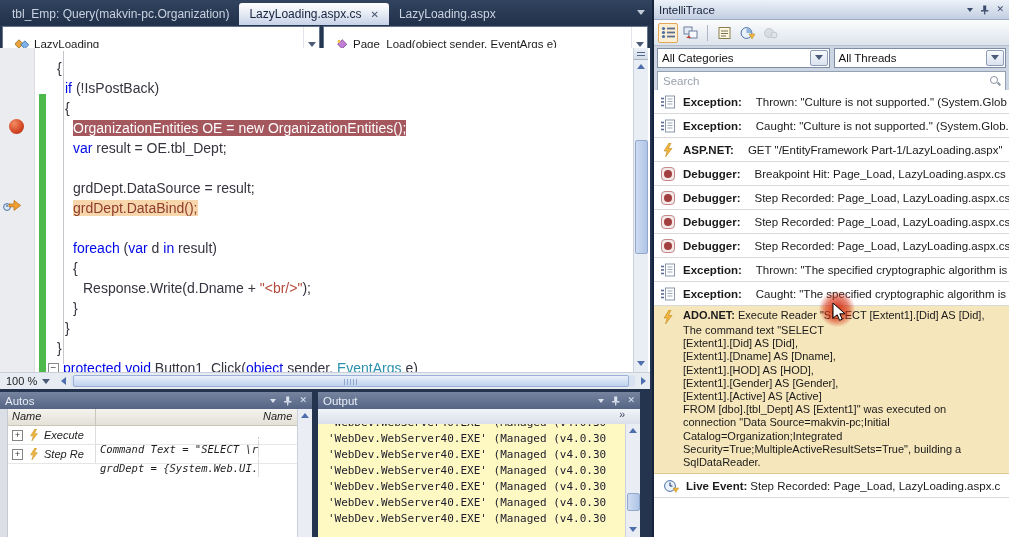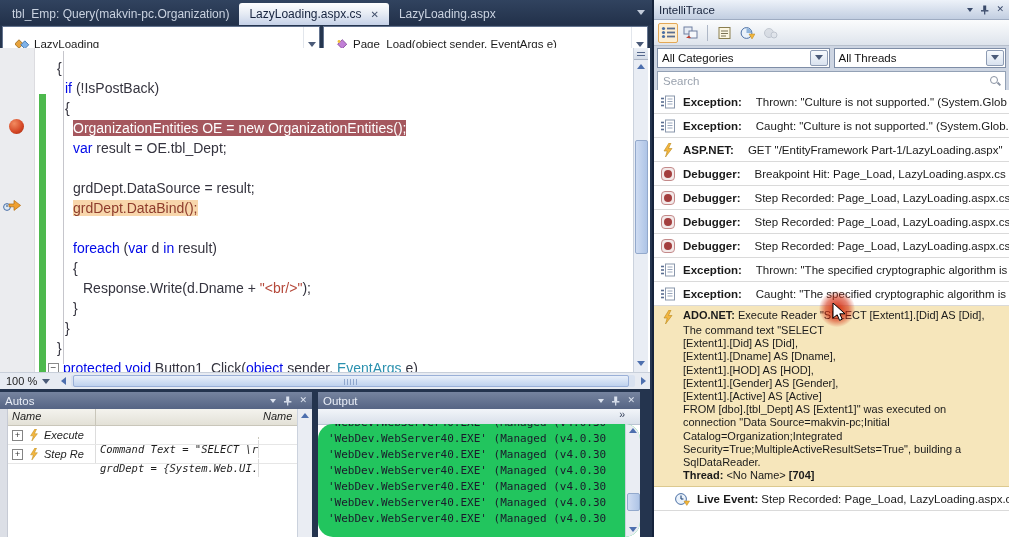--- a/index.html
+++ b/index.html
@@ -68,21 +68,21 @@
   .hc.c2,.ac.c2{width:163px;flex:none;margin-top:28px;}
   .hc.c3,.ac.c3{flex:1;}
   .arow{display:flex;height:18px;border-bottom:1px solid #E6E6E6;align-items:center;}
   .ac{padding:0 4px;border-right:1px solid #DDDDDD;box-sizing:border-box;height:100%;display:flex;align-items:center;white-space:nowrap;overflow:hidden;}
   .ac.c2{font-family:"DejaVu Sans Mono",monospace;font-size:10.5px;}
   .plusbox{display:inline-block;width:9px;height:9px;border:1px solid #848484;background:#fff;font-size:9px;line-height:8px;text-align:center;color:#333;margin-right:4px;flex:none;}
   .ascroll{position:absolute;right:0;top:0;width:14px;bottom:0;background:#EAEDF3;border-left:1px solid #CBD2DD;}
   .output{left:318px;top:392px;width:322px;height:145px;}
   .out-toolbar{height:15px;background:linear-gradient(#F2F5F9,#D9E0EA);border-bottom:1px solid #BAC3D2;position:relative;}
   .out-overflow{position:absolute;right:16px;top:0px;font-size:10px;color:#2F3B55;letter-spacing:-1px;}
-  .out-body{position:absolute;left:0;top:32px;right:0;bottom:0;background:#22c55e;overflow:hidden;border-radius:15px;}
+  .out-body{position:absolute;left:0;top:32px;right:0;bottom:0;background:#fef9c3;overflow:hidden;}
   .out-lines{margin-top:-9px;padding-left:10px;font-family:"DejaVu Sans Mono",monospace;font-size:11px;line-height:16px;color:#1B1B2B;white-space:pre;}
   .out-vscroll{position:absolute;right:0;top:0;width:14px;bottom:0;background:#EAEDF3;border-left:1px solid #CBD2DD;}
   .out-vthumb{position:absolute;left:1px;bottom:26px;width:11px;height:16px;border-radius:2px;background:linear-gradient(90deg,#CFDCF2,#AEC4E6);border:1px solid #93A9CC;}
   .out-vdown{position:absolute;bottom:1px;left:0;width:100%;}
   
   .itrace{position:absolute;left:652px;top:0;width:357px;height:537px;background:#CDD5E2;border-left:2px solid #15233B;box-sizing:border-box;}
   .it-title{height:19px;background:linear-gradient(#EDF2F9,#C2CEE1);display:flex;align-items:center;padding:0 5px;font-size:11.5px;color:#17233C;border-bottom:1px solid #9FACC2;}
   .it-title .picons .pico{color:#3A4A6A;}
   .it-title .tri-dn-lt{border-top-color:#3A4A6A;}
   .it-toolbar{height:25px;background:linear-gradient(#FBFCFD,#DEE4EC);border-bottom:1px solid #B6BFCC;display:flex;align-items:center;gap:3px;padding:0 4px;}
@@ -99,21 +99,21 @@
   .mag u{position:absolute;left:7.5px;top:7px;width:4px;height:1.8px;background:#8A93A3;transform:rotate(45deg);}
   .it-events{position:absolute;left:0;top:90px;right:0;bottom:0;background:#fff;overflow:hidden;font-size:11.5px;color:#1A1A1A;}
   .ev{height:23px;display:flex;align-items:center;padding-left:7px;border-bottom:1px solid #DADADA;white-space:nowrap;overflow:hidden;}
   .evic{width:16px;margin-right:6px;flex:none;display:flex;}
   .ev b{margin-right:14px;}
   .ev-sel{background:#F6E6BB;border-bottom:1px solid #DCC98F;padding:3px 4px 4px 7px;font-size:11px;line-height:13.2px;}
   .sel-head{display:flex;}
   .sel-head .evic{margin-top:1px;}
   .sel-body{margin-left:22px;}
   .sel-links a{color:#3B5FC0;text-decoration:none;}
-  .ev-live{height:23px;display:flex;align-items:center;padding-left:21px;border-bottom:1px solid #DADADA;white-space:nowrap;overflow:hidden;}
+  .ev-live{height:23px;display:flex;align-items:center;padding-left:10px;border-bottom:1px solid #DADADA;white-space:nowrap;overflow:hidden;}
   
   .glow{position:absolute;left:819px;top:291px;width:36px;height:36px;border-radius:50%;z-index:50;
         background:radial-gradient(circle,rgba(210,35,5,.95) 0%,rgba(210,35,5,.55) 45%,rgba(210,35,5,0) 72%);}
   .cursor{position:absolute;left:832px;top:303px;z-index:51;}
 </style>
 </head>
 <body>
 
 <div class="app">
 
@@ -492,21 +492,20 @@
             <div>[Extent1].[Did] AS [Did],</div>
             <div>[Extent1].[Dname] AS [Dname],</div>
             <div>[Extent1].[HOD] AS [HOD],</div>
             <div>[Extent1].[Gender] AS [Gender],</div>
             <div>[Extent1].[Active] AS [Active]</div>
             <div>FROM [dbo].[tbl_Dept] AS [Extent1]" was executed on</div>
             <div>connection "Data Source=makvin-pc;Initial</div>
             <div>Catalog=Organization;Integrated</div>
             <div>Security=True;MultipleActiveResultSets=True", building a</div>
             <div>SqlDataReader.</div>
-            <div><b>Thread:</b><span> &lt;No Name&gt; </span><b>[704]</b></div>
           </div>
         </div>
         <div class="ev-live">
           <span class="evic">
             <svg width="15" height="14">
               <circle cx="6" cy="7" r="5.4" fill="#EAF2FB" stroke="#4A6FA5"></circle>
               <line x1="6" y1="7" x2="6" y2="3.6" stroke="#2B4E7E" stroke-width="1.2"></line>
               <line x1="6" y1="7" x2="8.4" y2="7" stroke="#2B4E7E" stroke-width="1.2"></line>
               <polygon points="9,9 14.6,9 11.8,13.4" fill="#F2B63C" stroke="#B9871E" stroke-width="0.5"></polygon>
             </svg>

